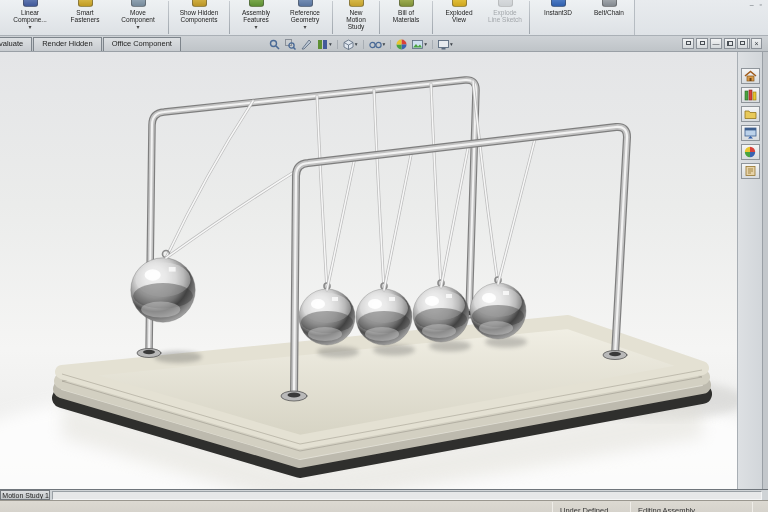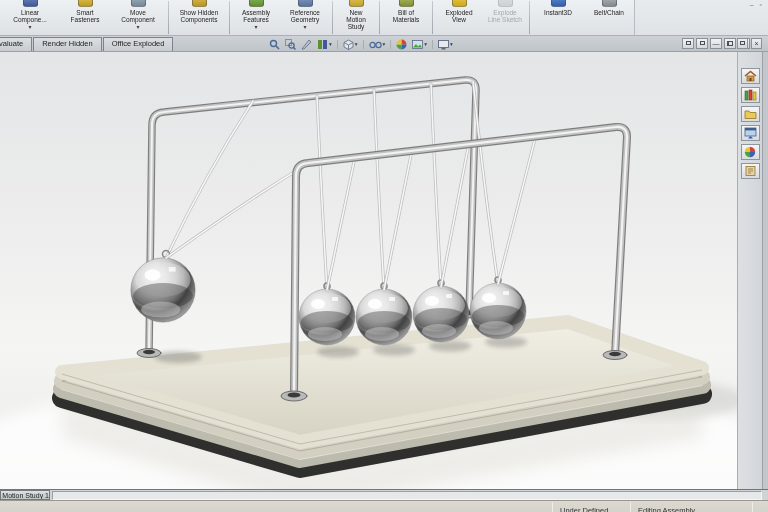--- a/index.html
+++ b/index.html
@@ -158,21 +158,21 @@
     </div>
     <div id="ribbon-end">
       <div class="appwin">– ▫</div>
     </div>
   </div>
 
   <div id="tabrow">
     <div id="tabs">
       <div class="tab clip">Evaluate</div>
       <div class="tab">Render Hidden</div>
-      <div class="tab">Office Exploded</div>
+      <div class="tab">Office Component</div>
     </div>
 
     <div id="headsup">
       <span class="hu">
         <svg width="11" height="11" viewBox="0 0 11 11">
             <circle cx="4.5" cy="4.5" r="3" fill="none" stroke="#4a6a96" stroke-width="1.4"></circle>
             <line x1="7" y1="7" x2="10" y2="10" stroke="#4a6a96" stroke-width="1.6"></line>
           </svg>
       </span>
       <span class="hu">

